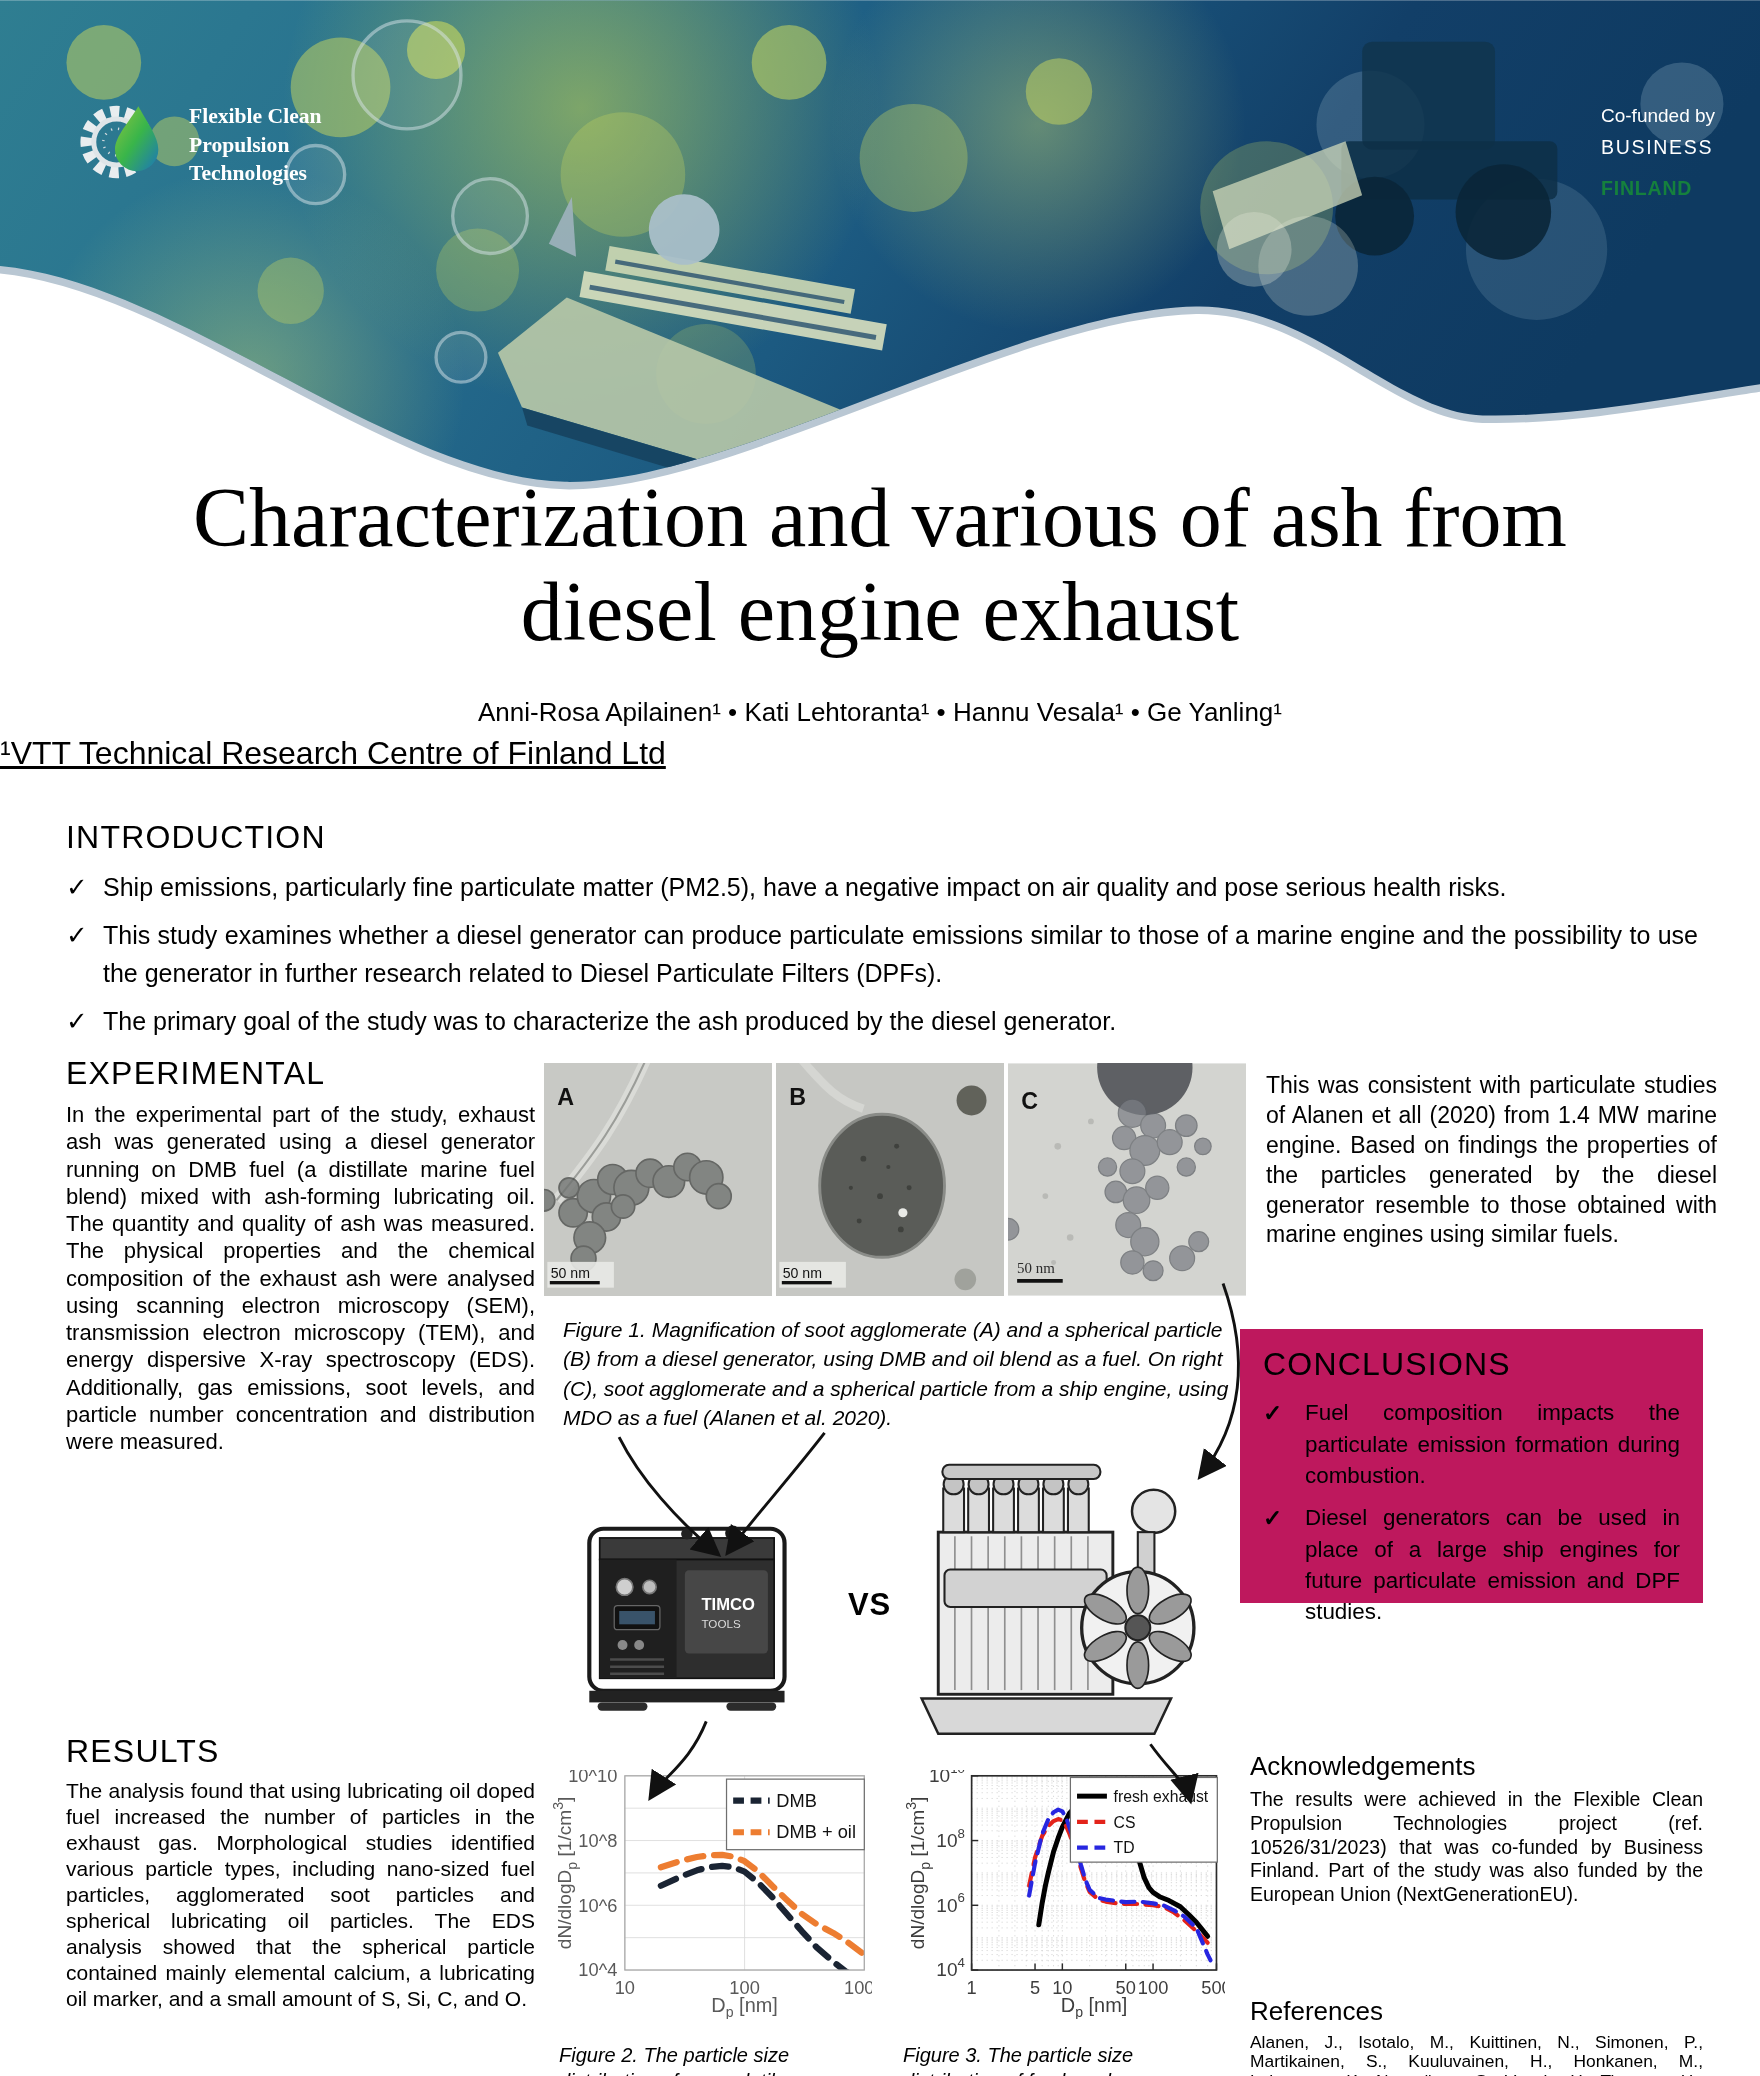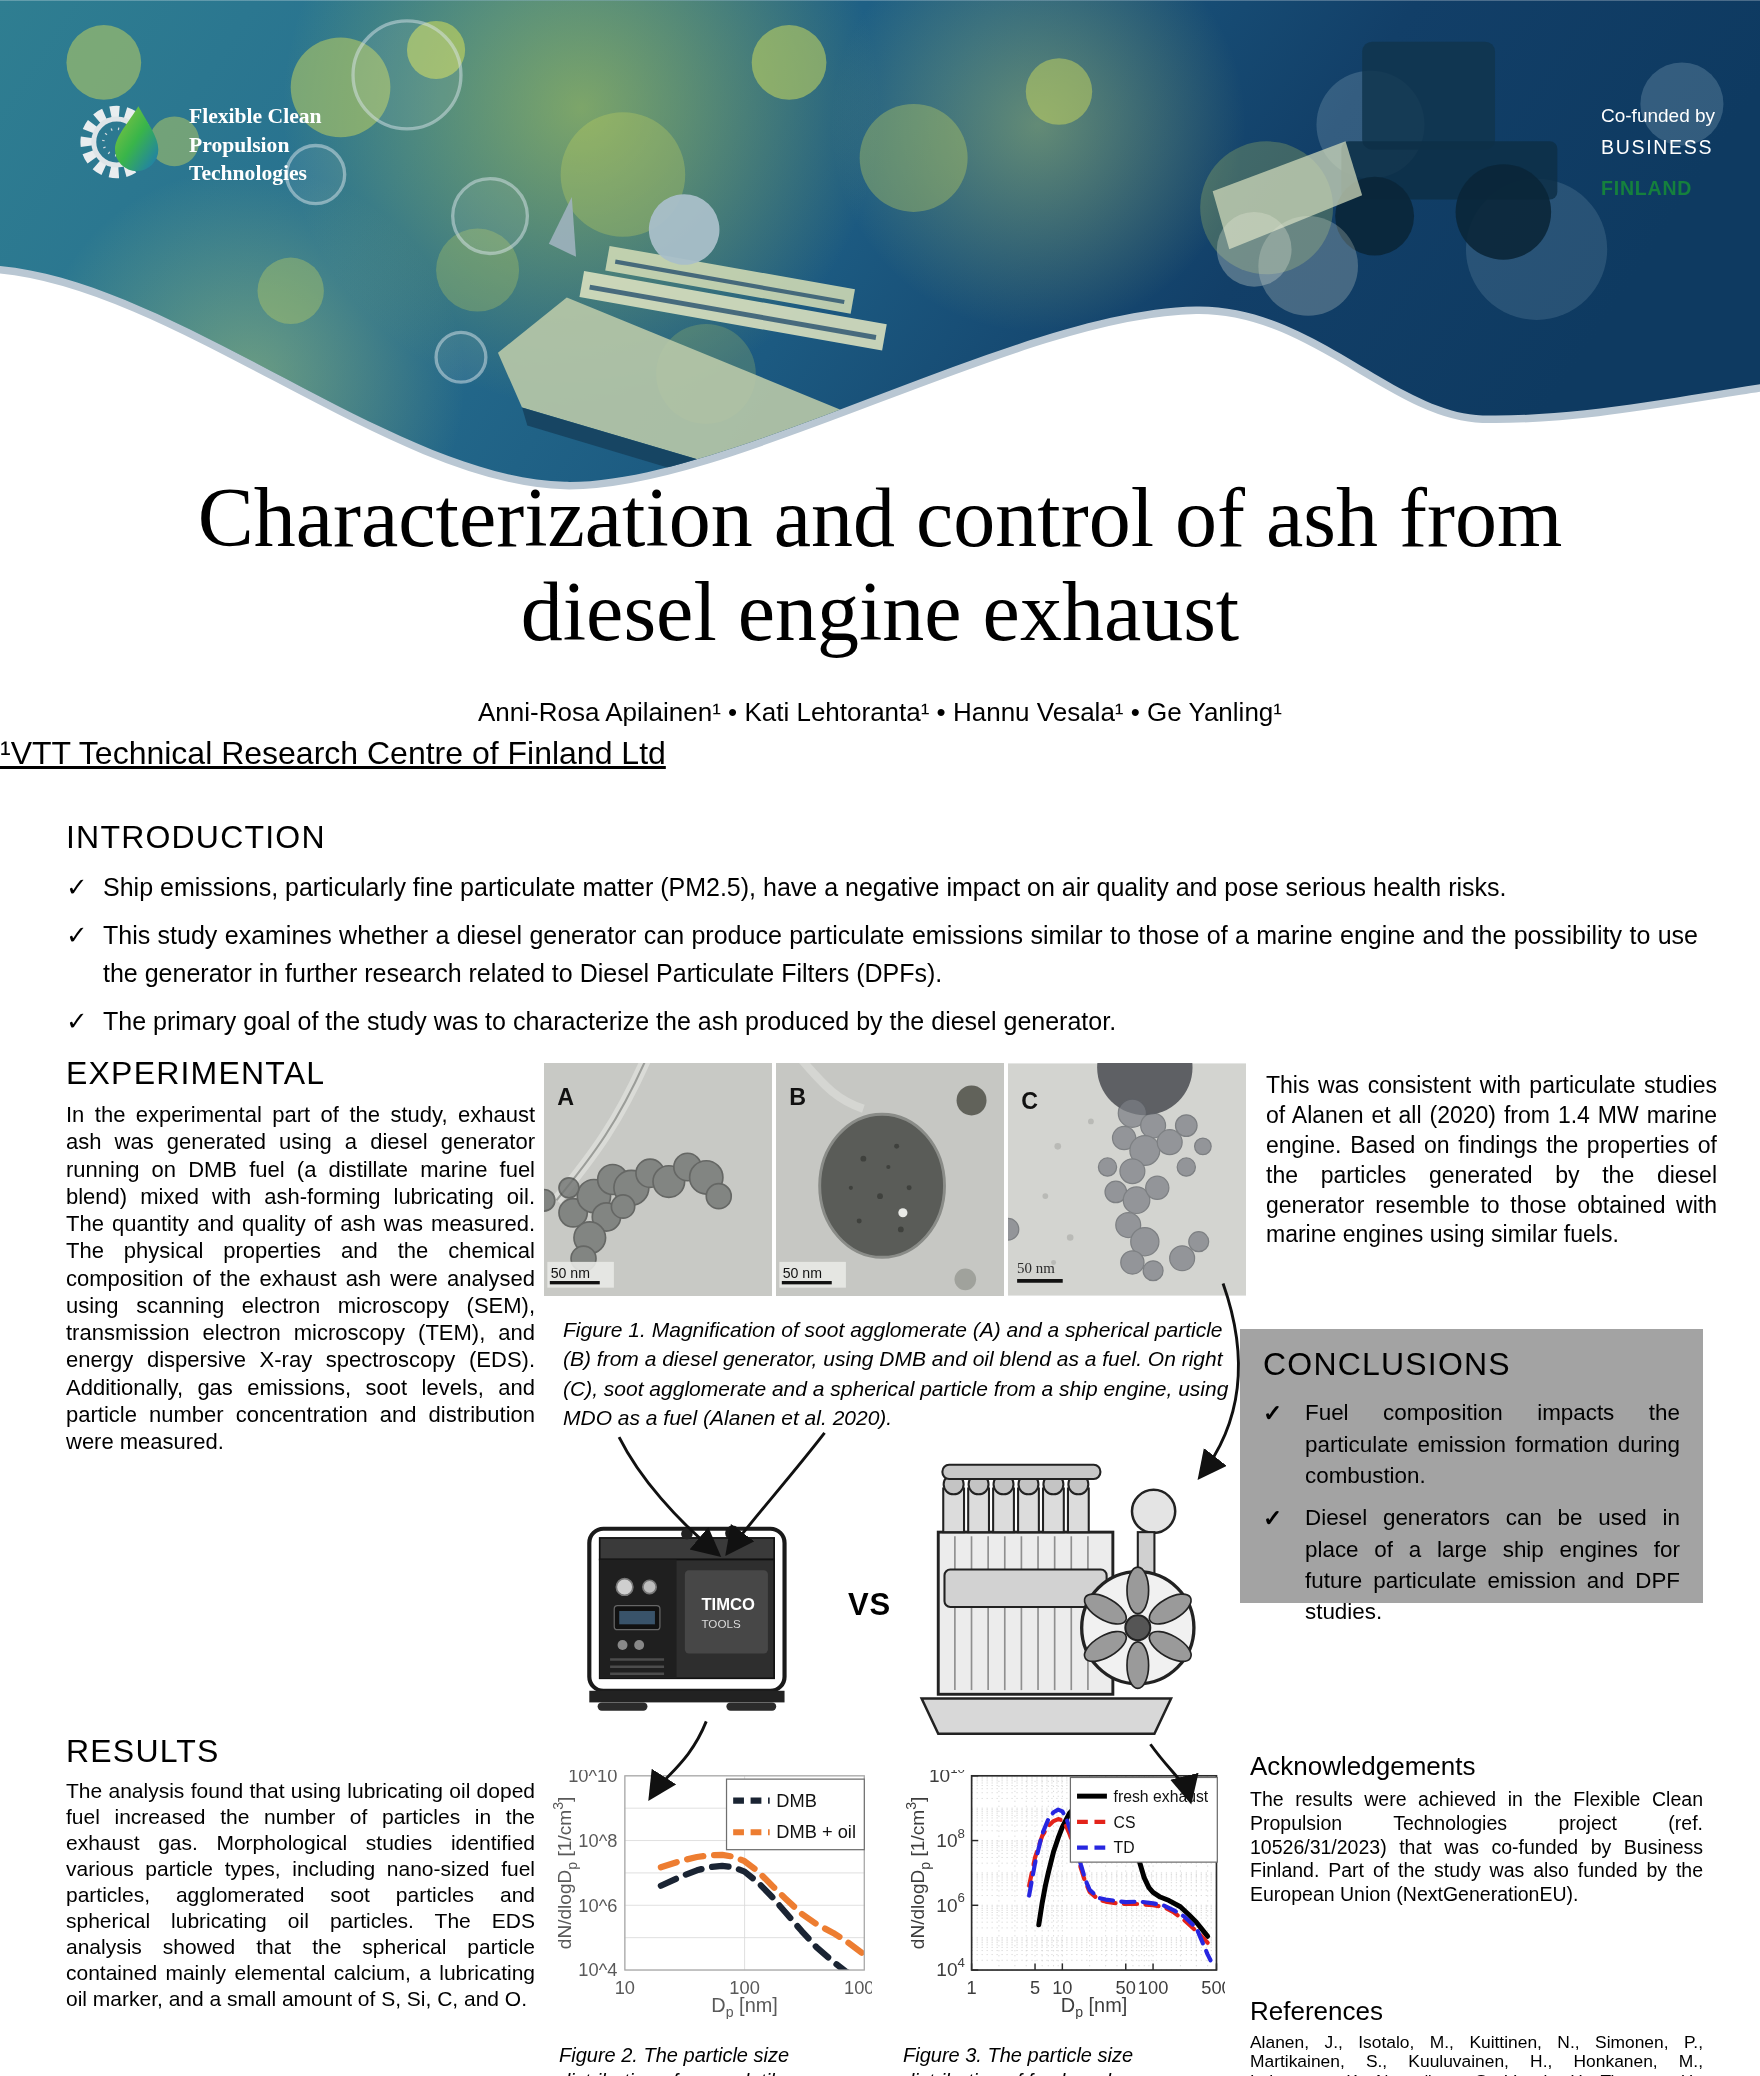--- a/index.html
+++ b/index.html
@@ -25,21 +25,21 @@
   .body-l{font-size:22px;line-height:1.24;}
   .body-r{font-size:23px;line-height:1.3;}
   .body-res{font-size:21px;line-height:1.24;}
   .bullet-row{display:flex;align-items:flex-start;margin-bottom:10.8px;}
   .chk{flex:0 0 37px;font-size:26px;line-height:1.45;}
   .bullet-text{flex:1;font-size:25px;line-height:1.5;text-align:justify;}
   .c-bullet .chk{flex:0 0 42px;font-weight:bold;font-size:23px;}
   .c-bullet .bullet-text{font-size:22.4px;line-height:1.4;}
   .caption{font-style:italic;font-size:21px;line-height:1.4;}
   .caption-sm{font-style:italic;font-size:20px;line-height:1.32;}
-  .conclusions-box{background:#a3a3a3;}
+  .conclusions-box{background:#be185d;}
   .ack-body{font-size:19.5px;line-height:1.22;}
   .ref-body{font-size:17.4px;line-height:1.12;}
   .vs{font-size:31px;font-weight:bold;letter-spacing:0.8px;margin-left:15px;}
   .panel-label{font-size:56px;font-weight:bold;color:#111;}
 </style>
 </head>
 <body>
 
 <svg class="abs" style="left:0;top:0" width="1760" height="536" viewBox="0 0 4238 1290">
   <defs>
@@ -139,21 +139,21 @@
   <div>Technologies</div>
 </div>
 
 <div class="abs" style="left:1601px;top:105px">
   <div class="cf1">Co-funded by</div>
   <div class="cf2">BUSINESS</div>
   <div class="cf3">FINLAND</div>
 </div>
 
 <h1 class="abs title" style="left:0;top:471px;margin:0">
-  <span>Characterization and control of ash from</span><br>
+  <span>Characterization and various of ash from</span><br>
   <span>diesel engine exhaust</span>
 </h1>
 <div class="abs authors" style="left:0;top:697px">Anni-Rosa Apilainen¹ • Kati Lehtoranta¹ • Hannu Vesala¹ • Ge Yanling¹</div>
 <div class="abs affil" style="left:0;top:735px">¹VTT Technical Research Centre of Finland Ltd</div>
 
 <div class="abs h-caps" style="left:66px;top:819px">INTRODUCTION</div>
 <div class="abs" style="left:66px;top:869px;width:1632px">
   <div class="bullet-row">
     <span class="chk">✓</span>
     <span class="bullet-text">Ship emissions, particularly fine particulate matter (PM2.5), have a negative impact on air quality and pose serious health risks.</span>

